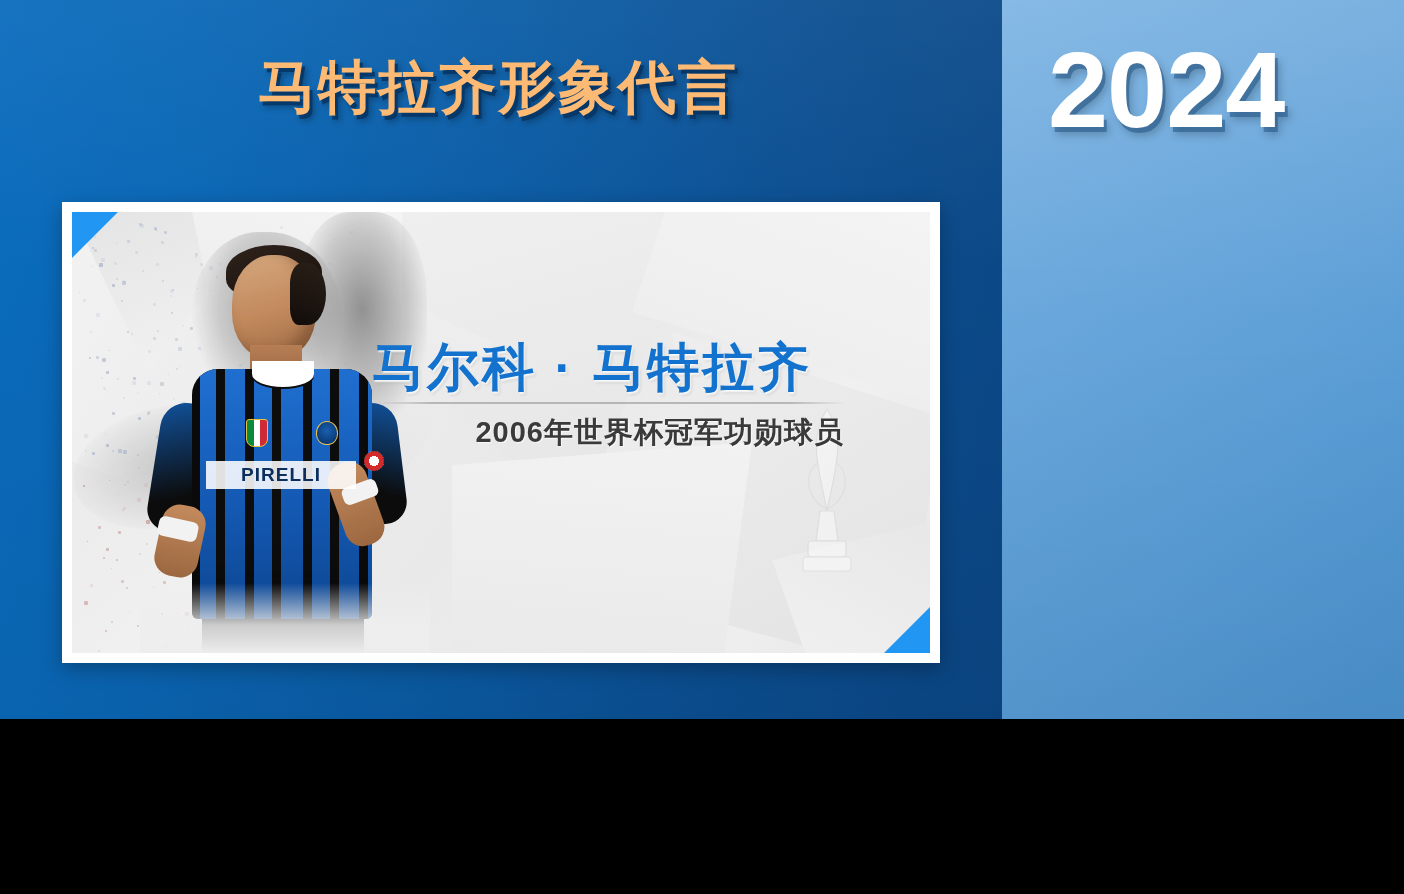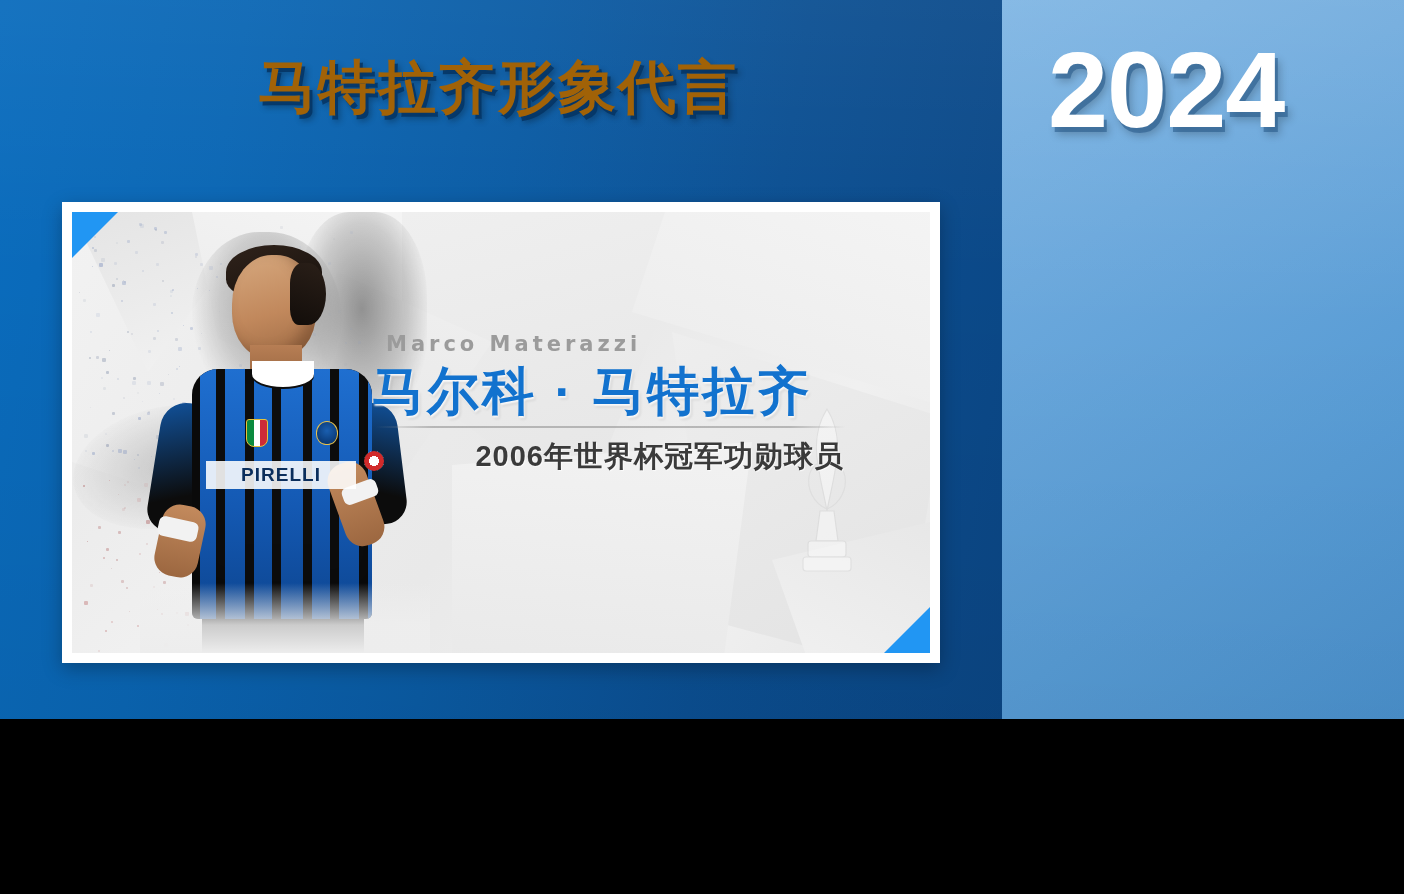--- a/index.html
+++ b/index.html
@@ -43,21 +43,21 @@
   }
   .panel-right-sheen {
     position:absolute; left:1002px; top:0; width:402px; height:719px;
     background:linear-gradient(180deg, rgba(255,255,255,.10) 0%, rgba(255,255,255,0) 45%, rgba(0,0,0,.04) 100%);
     pointer-events:none;
   }
 
   
   .slide-title {
     position:absolute; left:258px; top:58px;
-    font-size:58px; font-weight:bold; color:#a16207;
+    font-size:58px; font-weight:bold; color:#fdba74;
     letter-spacing:2px; line-height:1;
     text-shadow: 3px 4px 0 rgba(5,52,99,.85), 5px 6px 6px rgba(0,0,0,.30);
     white-space:nowrap;
   }
 
   .year-label {
     position:absolute; left:1048px; top:36px;
     font-size:108px; font-weight:bold; color:#ffffff;
     letter-spacing:-1px; line-height:1;
     text-shadow: 3px 5px 0 rgba(36,88,136,.55), 5px 8px 9px rgba(0,0,0,.22);
@@ -669,21 +669,20 @@
           <div class="pl-patch"></div>
           <div class="pl-sponsor">PIRELLI</div>
           <div class="pl-forearm-l"></div>
           <div class="pl-wrist-l"></div>
           <div class="pl-forearm-r"></div>
           <div class="pl-wrist-r"></div>
           <div class="pl-fade"></div>
         </div>
 
         <div class="txt-block">
-          <div class="latin-name">Marco  Materazzi</div>
           <div class="cn-name">马尔科 · 马特拉齐</div>
           <div class="rule"></div>
           <div class="cn-sub">2006年世界杯冠军功勋球员</div>
         </div>
 
         <div class="corner-tl"></div>
         <div class="corner-br"></div>
 
       </div>
     </div>

